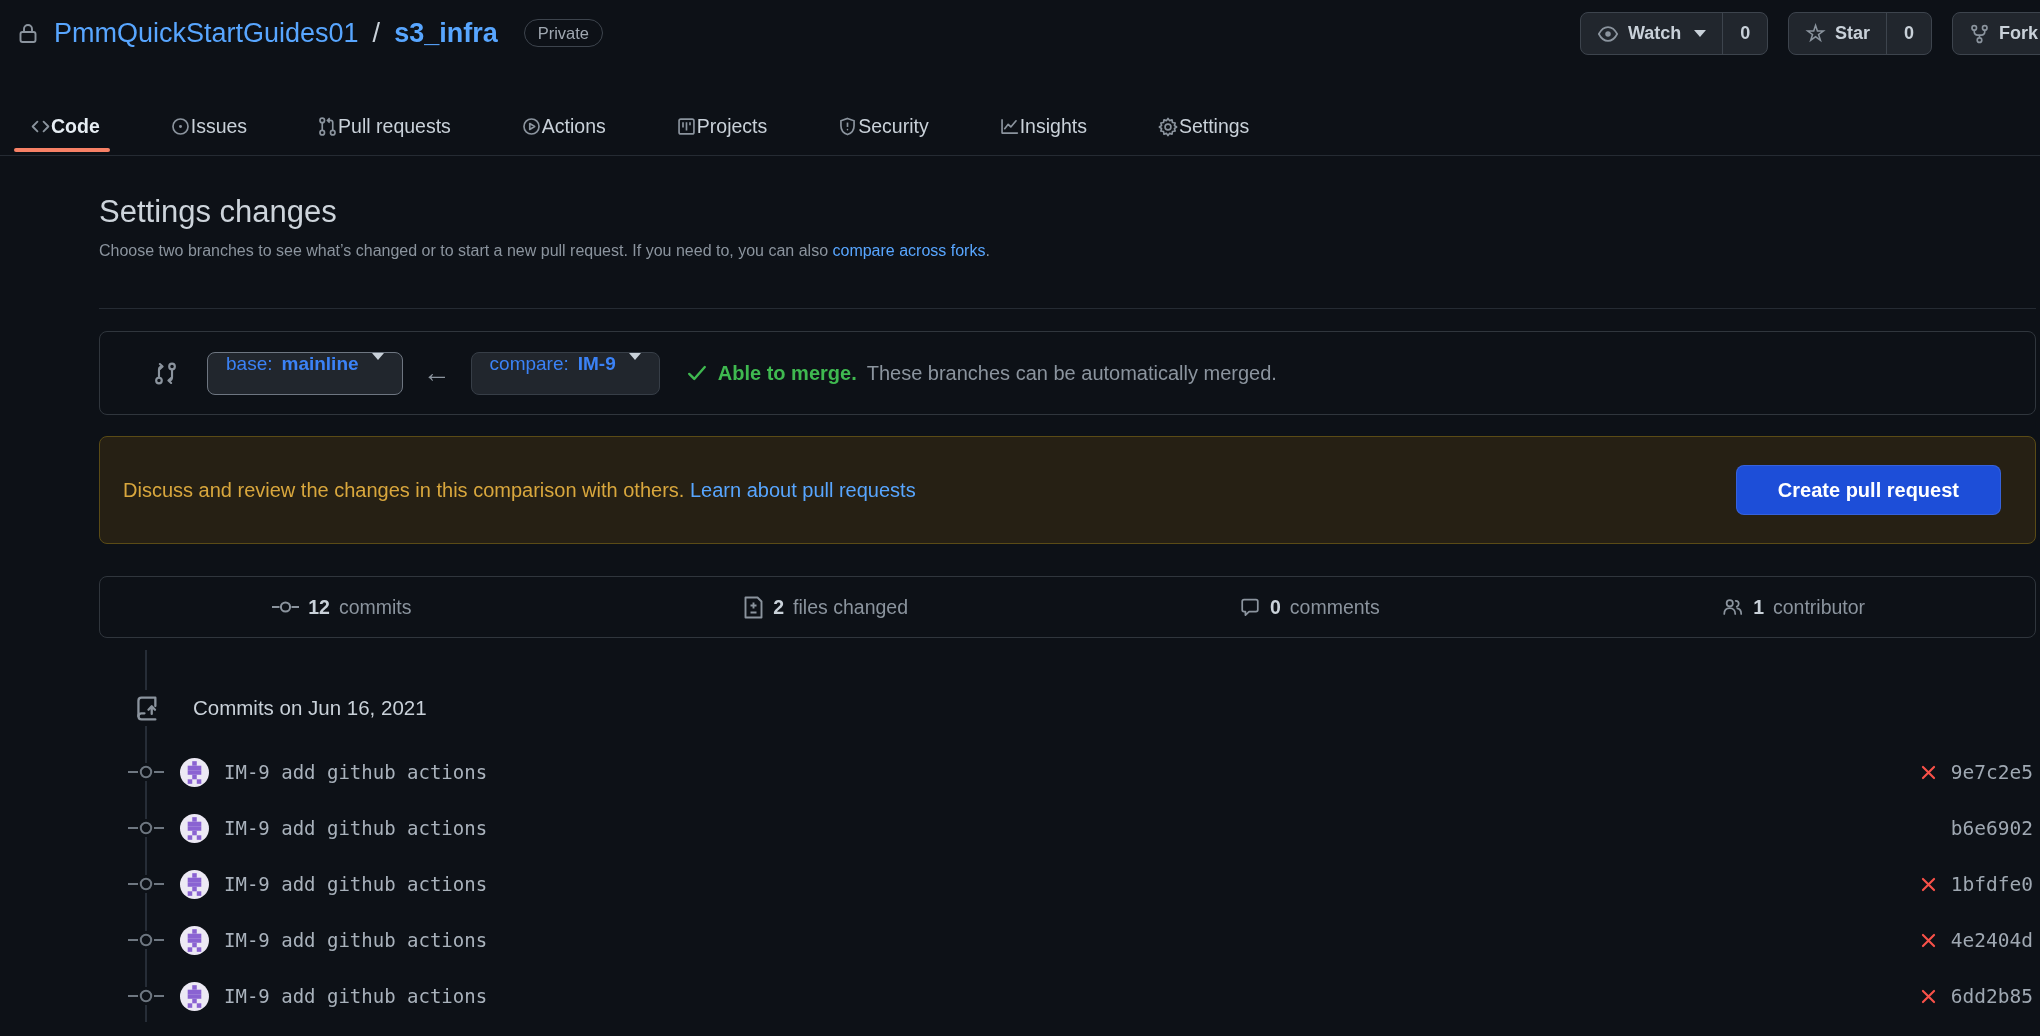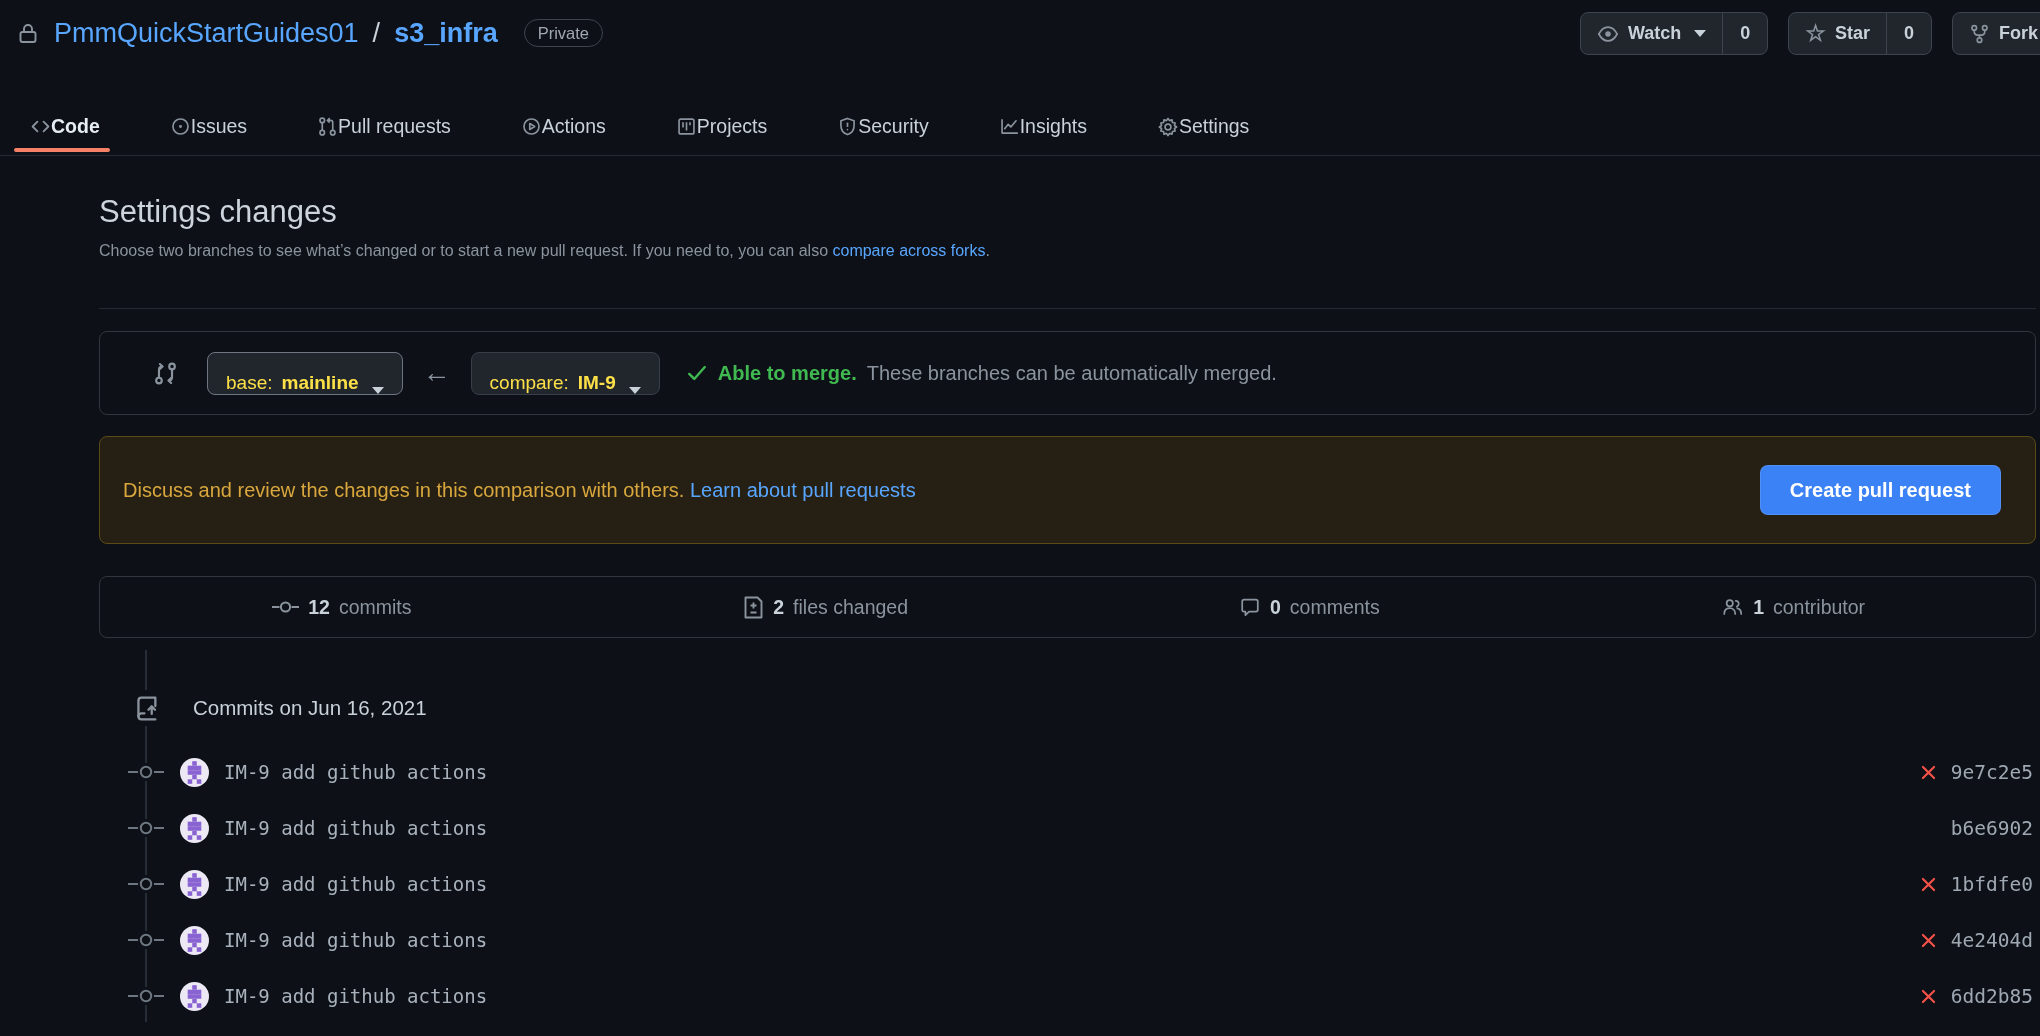--- a/index.html
+++ b/index.html
@@ -45,35 +45,35 @@
 
   
   .container{margin-left:99px;width:1937px}
   .page-title{margin:38px 0 0;font-size:31px;font-weight:400;color:#cdd4db}
   .subtitle{margin:12px 0 0;font-size:16px;color:#8b949e}
   .subtitle a{color:#58a6ff}
   .rule{margin-top:48px;border-top:1.5px solid #252b33;height:0}
 
   .branch-bar{margin-top:22px;height:84px;border:1.5px solid #30363d;border-radius:8px;
     display:flex;align-items:center;padding:0 20px 0 52px;box-sizing:border-box}
-  .branch-btn{display:flex;align-items:flex-end;gap:9px;background:#21262d;
+  .branch-btn{display:flex;align-items:flex-start;gap:9px;background:#21262d;
     border:1.5px solid #373e47;border-radius:8px;padding:0 18px;height:41px;
-    font-size:19px;color:#fde047;cursor:pointer;white-space:nowrap}
+    font-size:19px;color:#3b82f6;cursor:pointer;white-space:nowrap}
   .branch-btn.base{border-color:#6e7681;margin-left:28px}
   .branch-btn b{font-weight:700}
   .arrow-left{font-size:28px;color:#8b949e;margin:0 20px;line-height:1}
   .merge-status{margin-left:26px;display:flex;align-items:center;gap:10px;font-size:20px}
   .merge-ok{color:#3fb950;font-weight:700}
   .merge-rest{color:#8b949e}
 
   .notice{margin-top:21px;height:108px;background:#262014;border:1.5px solid #5a4b16;
     border-radius:8px;display:flex;align-items:center;padding:0 34px 0 23px;
     box-sizing:border-box;font-size:20px;color:#d9a73d}
   .notice a{color:#58a6ff}
-  .cta{margin-left:auto;height:48px;padding:0 29px;background:#3b82f6;
+  .cta{margin-left:auto;height:48px;padding:0 41px;background:#1d4ed8;
     border:1.5px solid rgba(240,246,252,0.12);border-radius:8px;color:#fff;
     font-weight:700;font-size:20px;display:flex;align-items:center;cursor:pointer;white-space:nowrap}
 
   .stats{margin-top:32px;height:62px;border:1.5px solid #30363d;border-radius:8px;
     display:grid;grid-template-columns:repeat(4,1fr);box-sizing:border-box}
   .stat{display:flex;align-items:center;justify-content:center;gap:9px;
     font-size:19.5px;color:#8b949e;cursor:pointer}
   .stat b{color:#c9d1d9;font-weight:700}
   .stat .sicon{display:flex;color:#8b949e}
 

